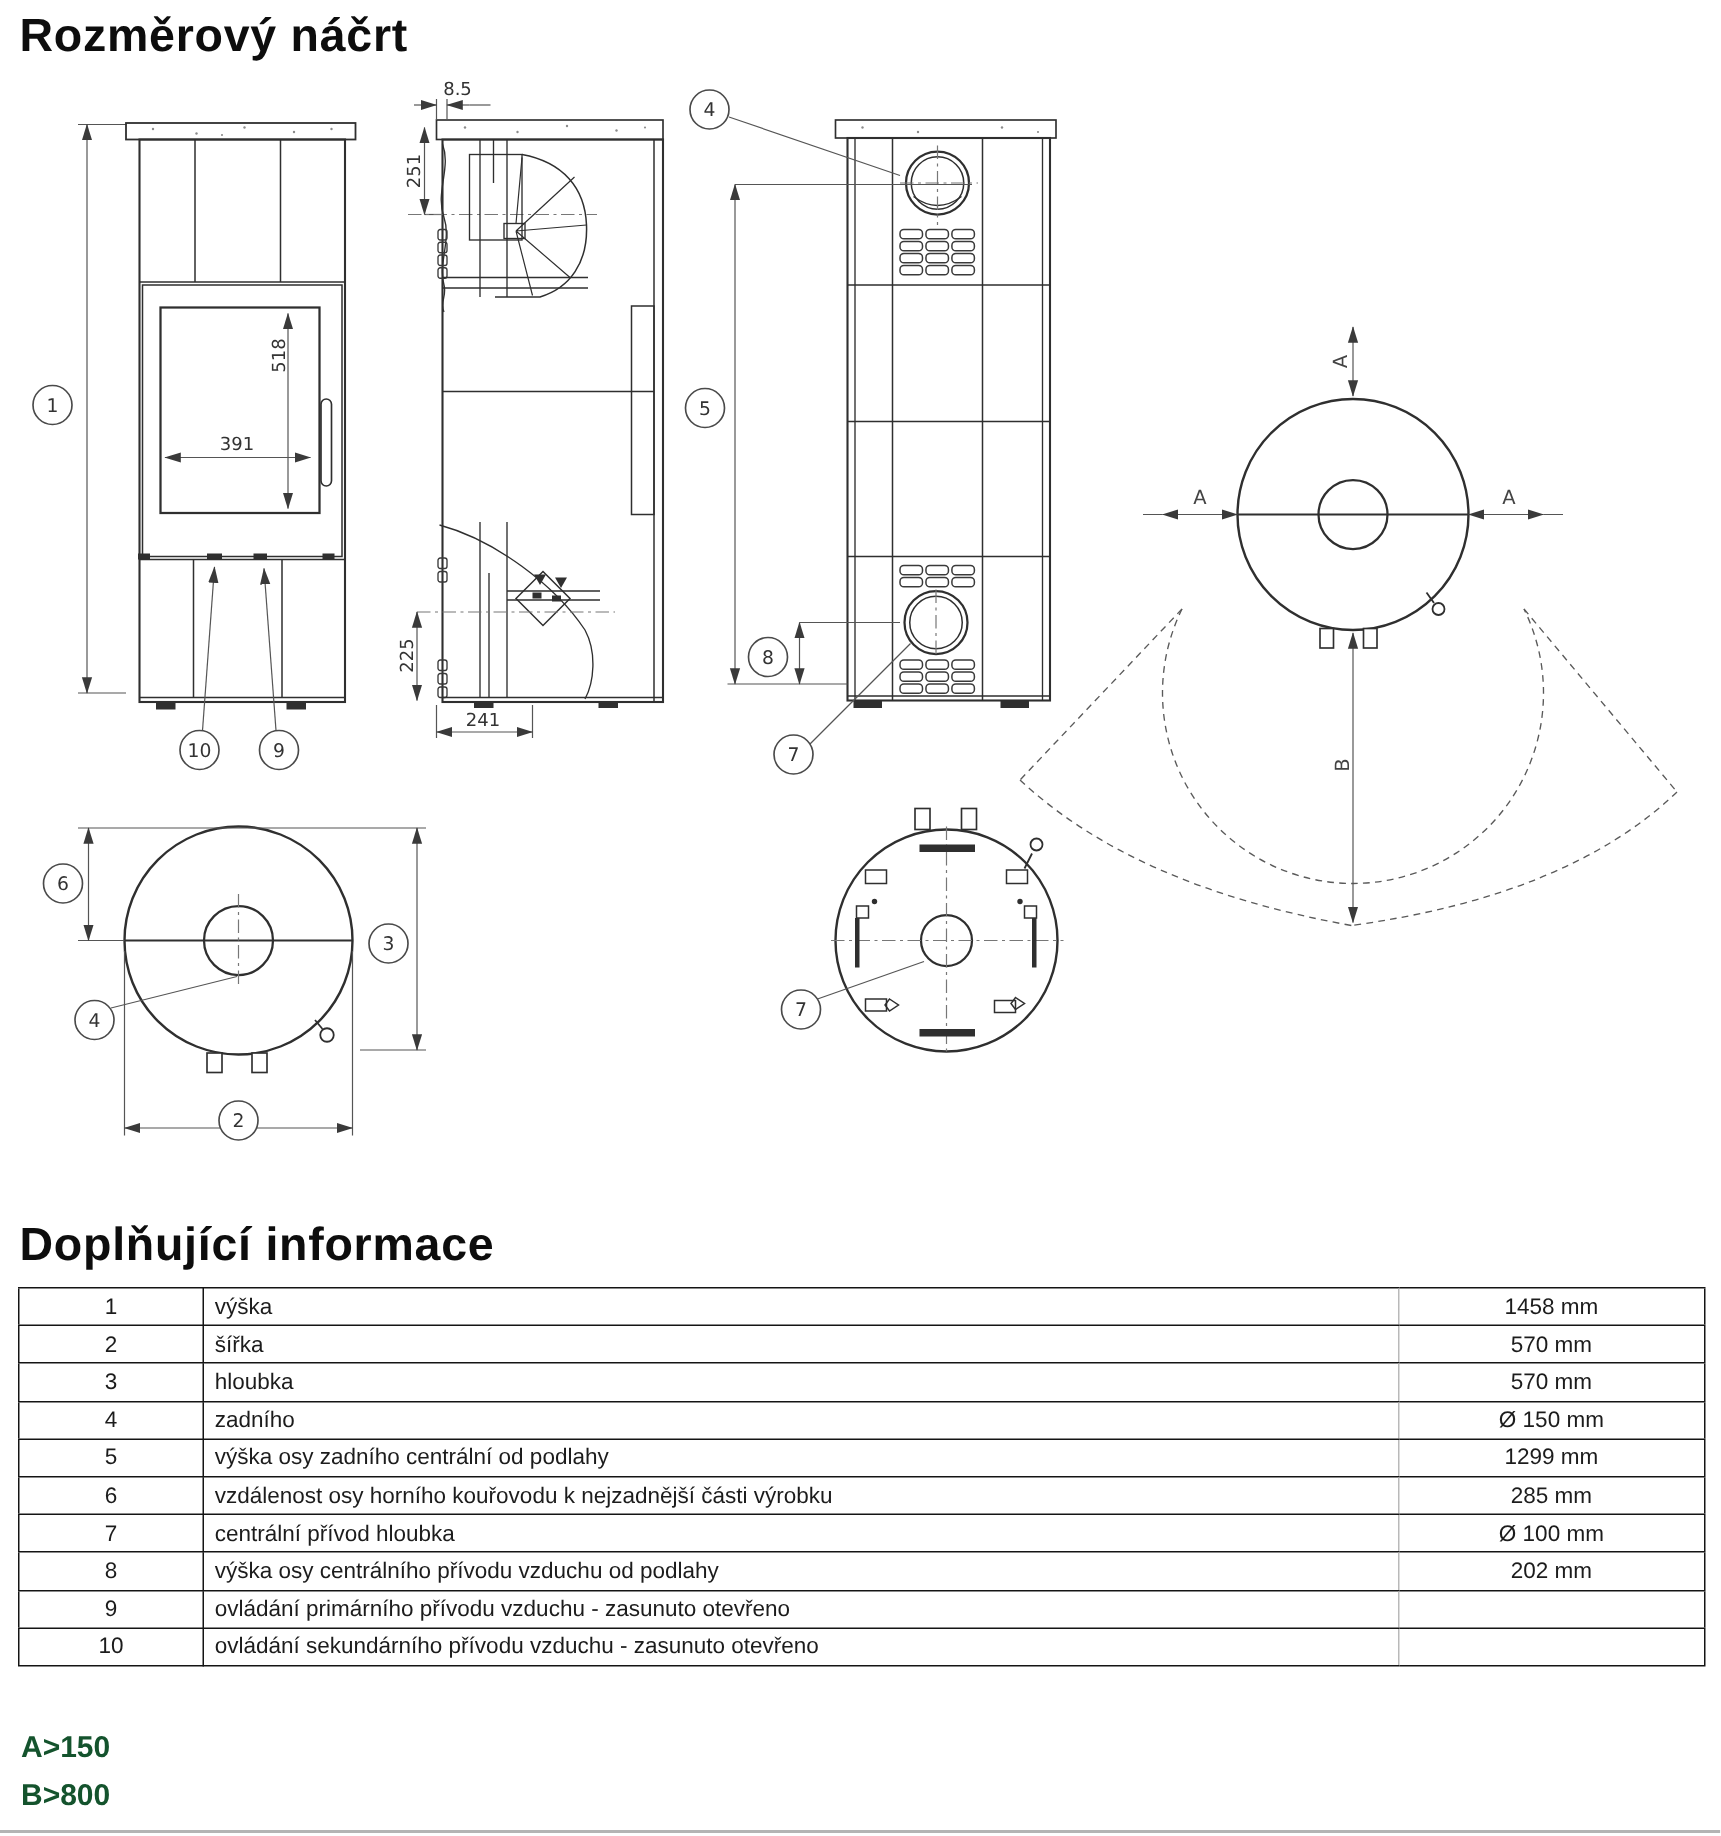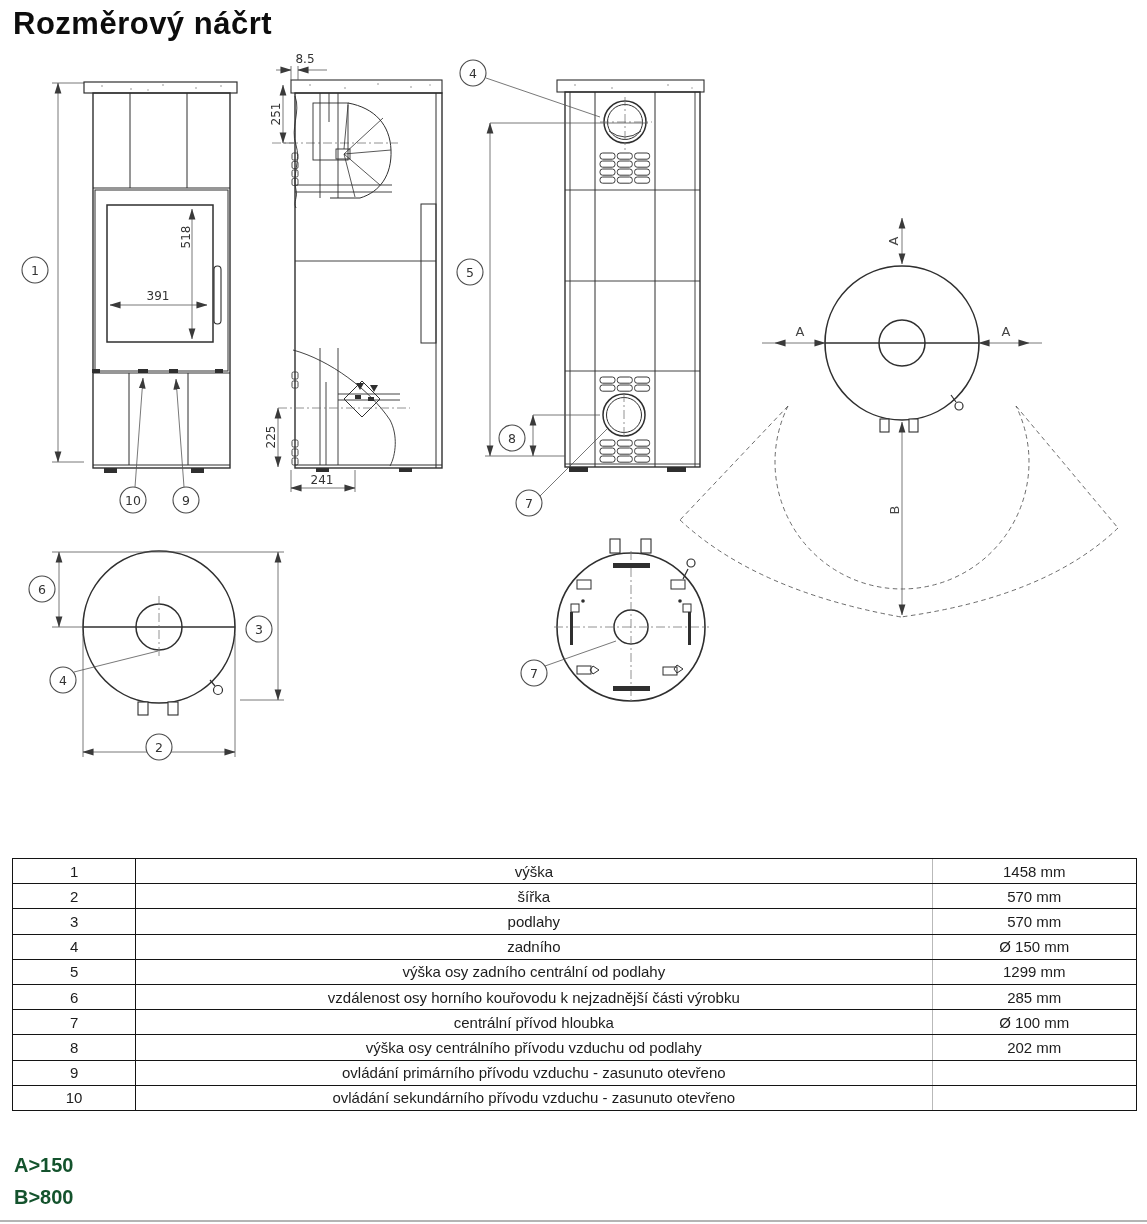--- a/index.html
+++ b/index.html
@@ -11,21 +11,21 @@
   #drawing{position:absolute;left:0;top:0;}
   svg text{font-family:"DejaVu Sans","Liberation Sans",sans-serif;fill:#333;}
   .dim{font-size:12px;}
   .bal{font-size:12.5px;fill:#333;}
   .ab{font-size:13px;fill:#444;}
   .info-table{position:absolute;left:12px;top:858px;border-collapse:collapse;table-layout:fixed;
       width:1125px;font-size:15px;color:#1c1c1c;border:1.8px solid #141414;}
   .info-table td{border-top:1.7px solid #141414;border-bottom:1.7px solid #141414;
       height:24.2px;padding:0 7px;overflow:hidden;white-space:nowrap;}
   .col-num{width:94px;text-align:center;border-right:1.6px solid #141414;}
-  .col-label{width:690px;text-align:center;}
+  .col-label{width:690px;}
   .col-value{width:166px;text-align:center;border-left:1px solid #b9b9b9;}
   .note{position:absolute;left:14px;font-size:20px;font-weight:bold;color:#14532d;}
   #noteA{top:1154px;} #noteB{top:1186px;}
   #bottomline{position:absolute;left:0;top:1220px;width:1147px;height:1.5px;background:#777;opacity:.55;}
 </style>
 </head>
 <body>
 
 <div id="page">
 
@@ -342,36 +342,37 @@
       <circle cx="691" cy="563" r="4" stroke-width="1.2"></circle>
       <path d="M688,569 L683,579" stroke-width="1.2"></path>
       <path d="M545,666 L616,641" stroke="#555" stroke-width="0.8"></path>
       <g>
         <circle cx="534" cy="673" r="13" fill="#fff" stroke="#4a4a4a" stroke-width="1.1"></circle>
         <text class="bal" x="534" y="677.5" text-anchor="middle" stroke="none">7</text>
       </g>
     </g>
   </svg>
 
+  <div id="subtitle" class="h1">Doplňující informace</div>
 
   <table class="info-table">
     <tbody>
         <tr>
           <td class="col-num">1</td>
           <td class="col-label">výška</td>
           <td class="col-value">1458 mm</td>
         </tr>
         <tr>
           <td class="col-num">2</td>
           <td class="col-label">šířka</td>
           <td class="col-value">570 mm</td>
         </tr>
         <tr>
           <td class="col-num">3</td>
-          <td class="col-label">podlahy</td>
+          <td class="col-label">hloubka</td>
           <td class="col-value">570 mm</td>
         </tr>
         <tr>
           <td class="col-num">4</td>
           <td class="col-label">zadního</td>
           <td class="col-value">Ø 150 mm</td>
         </tr>
         <tr>
           <td class="col-num">5</td>
           <td class="col-label">výška osy zadního centrální od podlahy</td>

